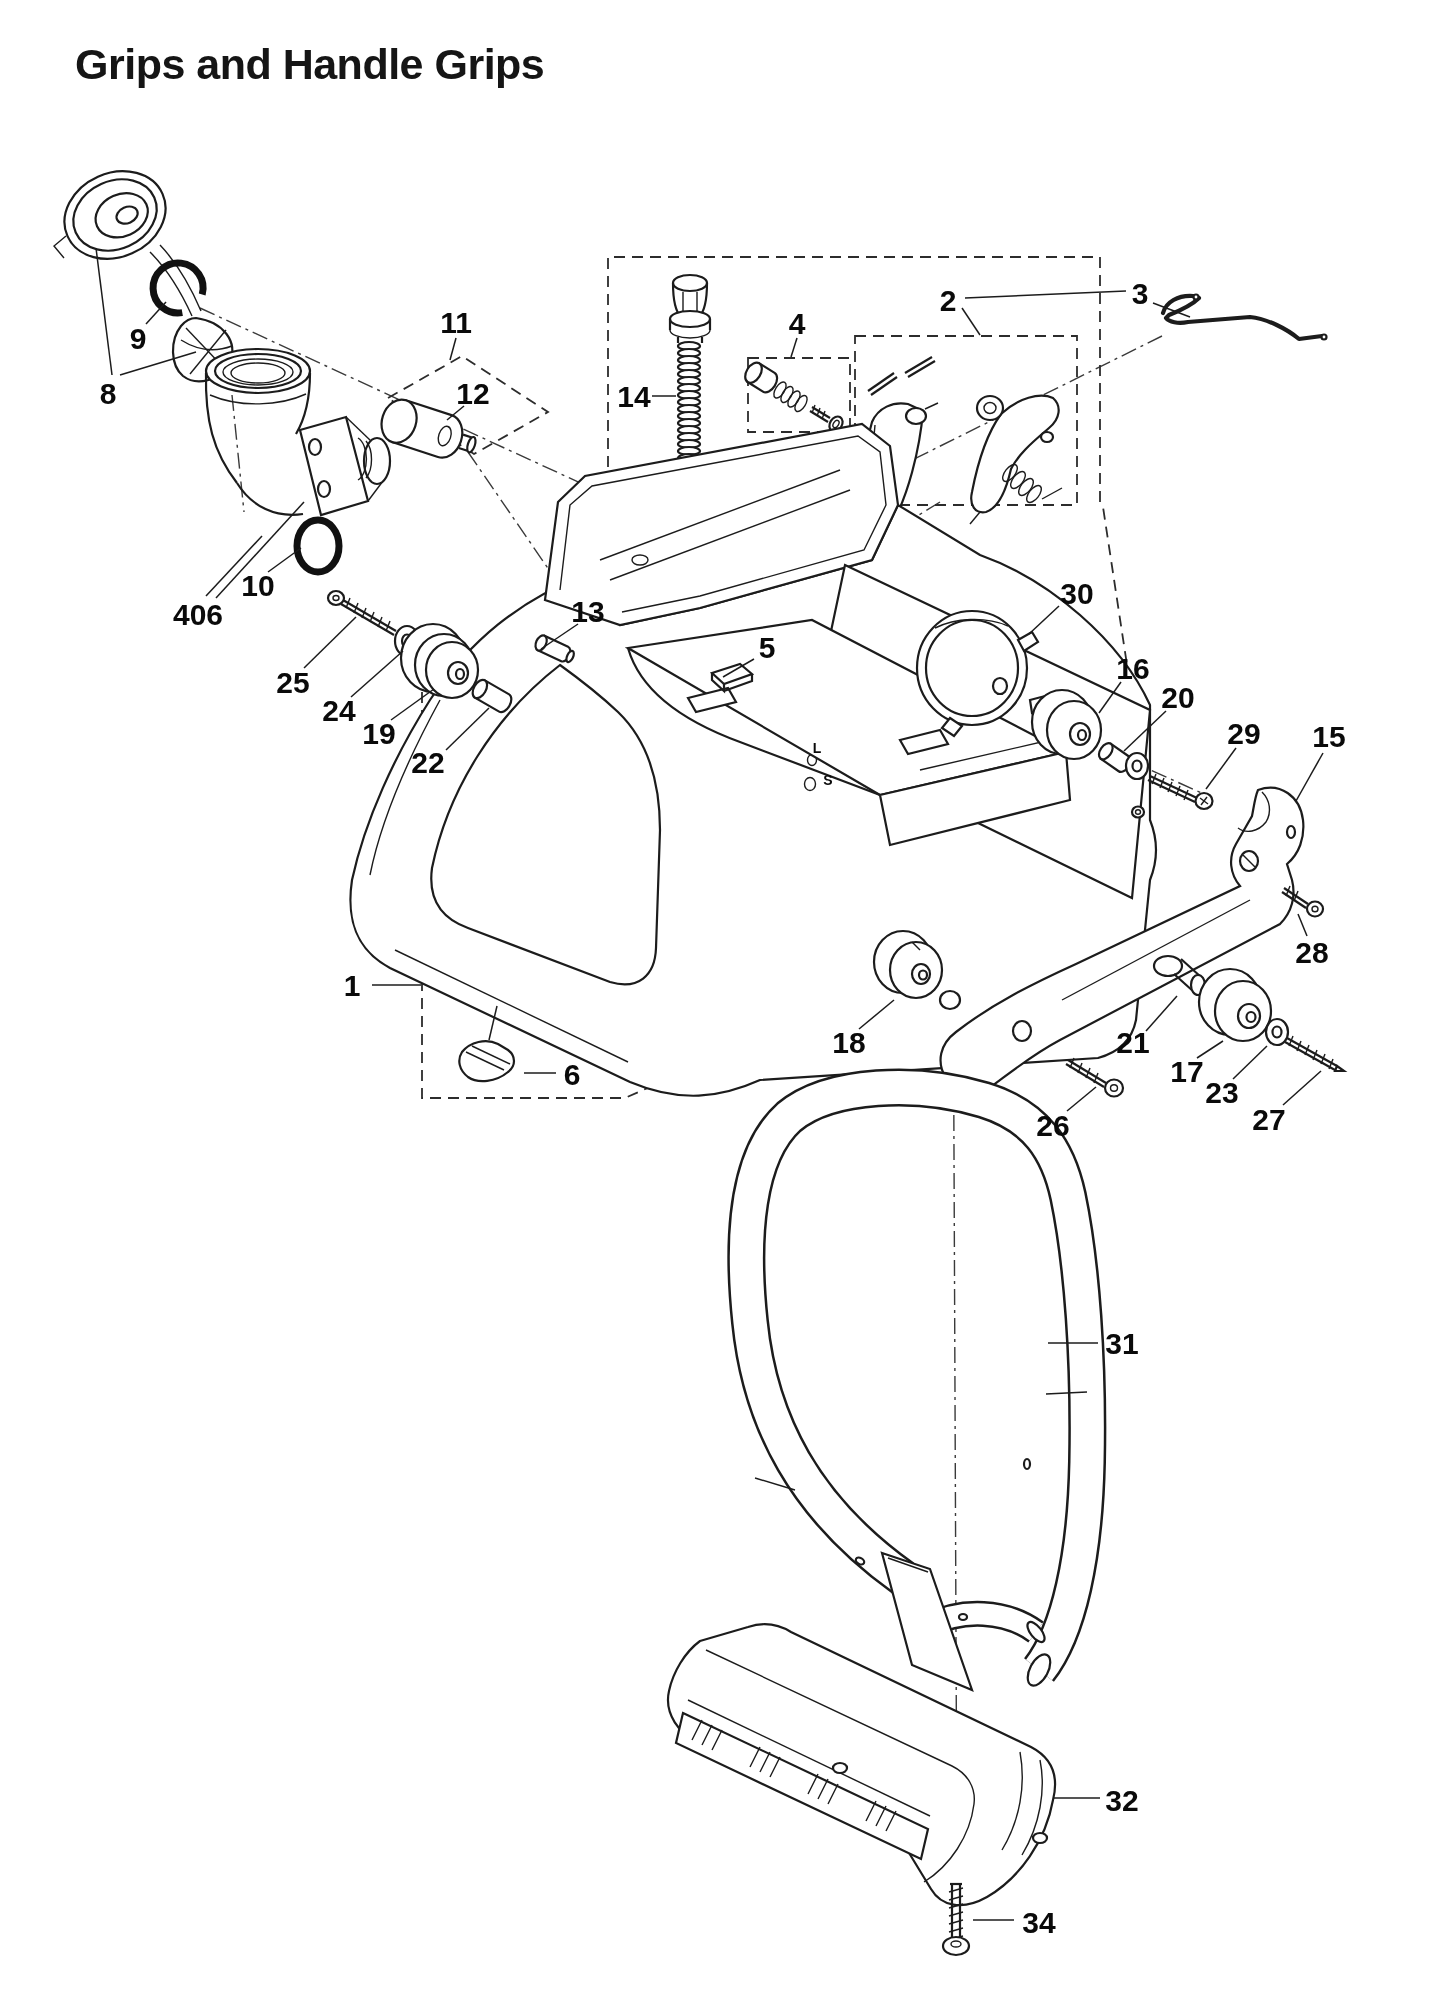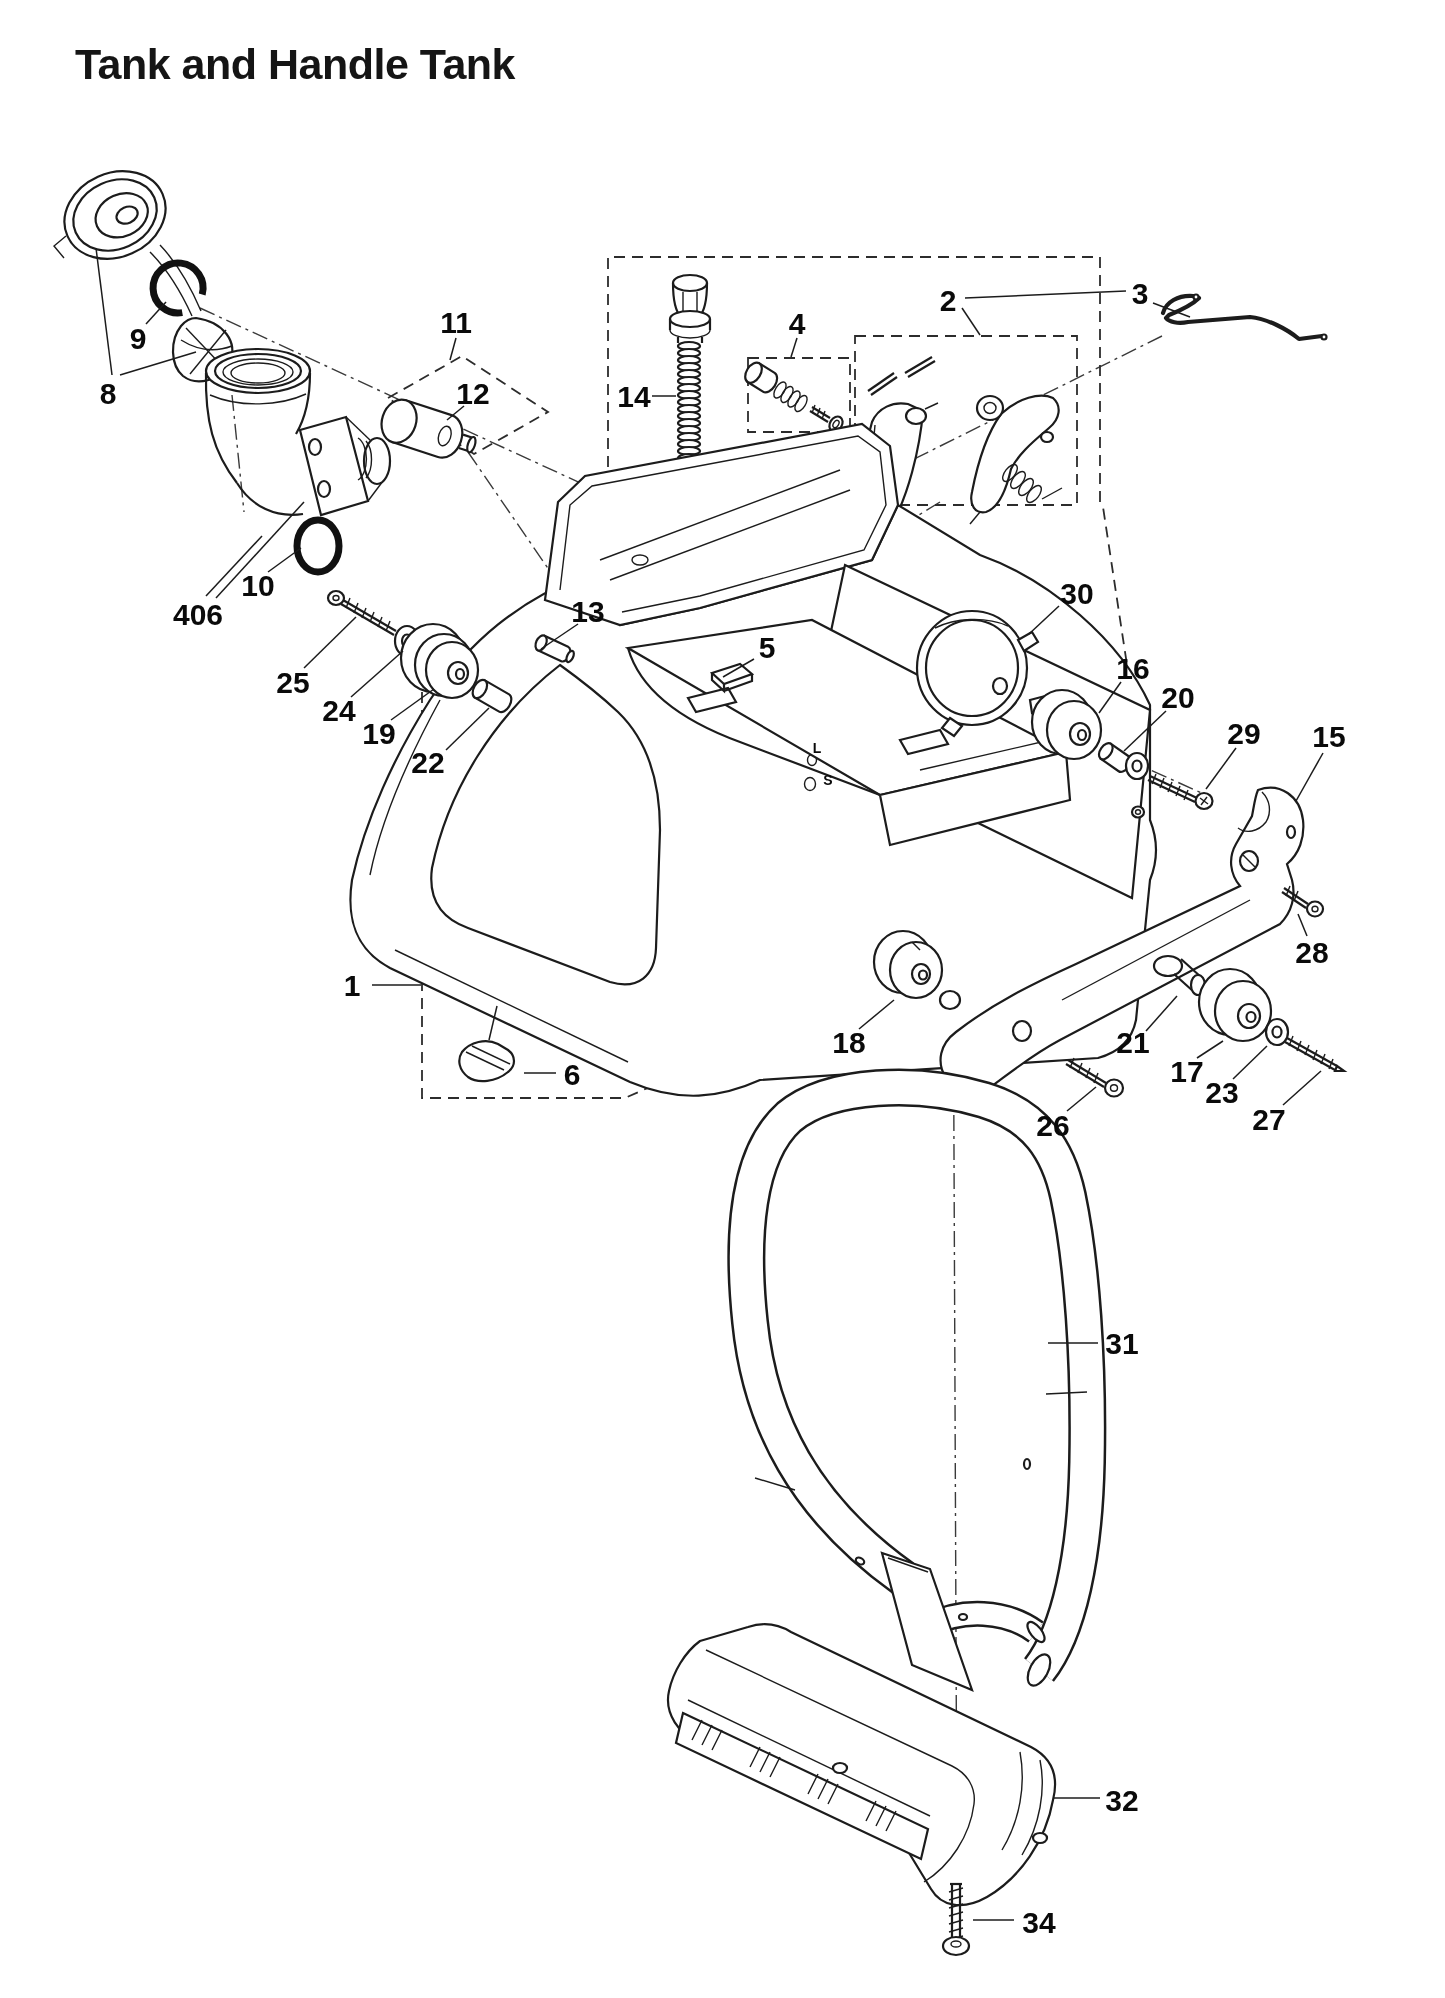--- a/index.html
+++ b/index.html
@@ -14,21 +14,21 @@
   svg .thick{stroke:#111;stroke-width:7;fill:none;}
   svg .axis{stroke:#3a3a3a;stroke-width:1.4;fill:none;stroke-dasharray:16 5 3 5;}
   svg .dbox{stroke:#2c2c2c;stroke-width:1.8;fill:none;stroke-dasharray:11 7;}
   svg .leader{stroke:#1c1c1c;stroke-width:1.5;fill:none;}
   svg text.callout{font-family:"Liberation Sans",sans-serif;font-weight:bold;fill:#0a0a0a;}
 </style>
 </head>
 <body>
 
 <div class="page">
-  <div class="page-title">Tank and Handle Tank</div>
+  <div class="page-title">Grips and Handle Grips</div>
 
   <svg class="diagram" width="1445" height="1998" viewBox="0 0 1445 1998" xmlns="http://www.w3.org/2000/svg">
 
     <g>
       <line class="axis" x1="200" y1="308" x2="600" y2="492"></line>
       <line class="axis" x1="232" y1="395" x2="244" y2="512"></line>
       <line class="axis" x1="468" y1="452" x2="578" y2="612"></line>
       <line class="axis" x1="689" y1="500" x2="664" y2="682"></line>
       <line class="axis" x1="940" y1="502" x2="702" y2="648"></line>
       <line class="axis" x1="1162" y1="336" x2="892" y2="470"></line>

